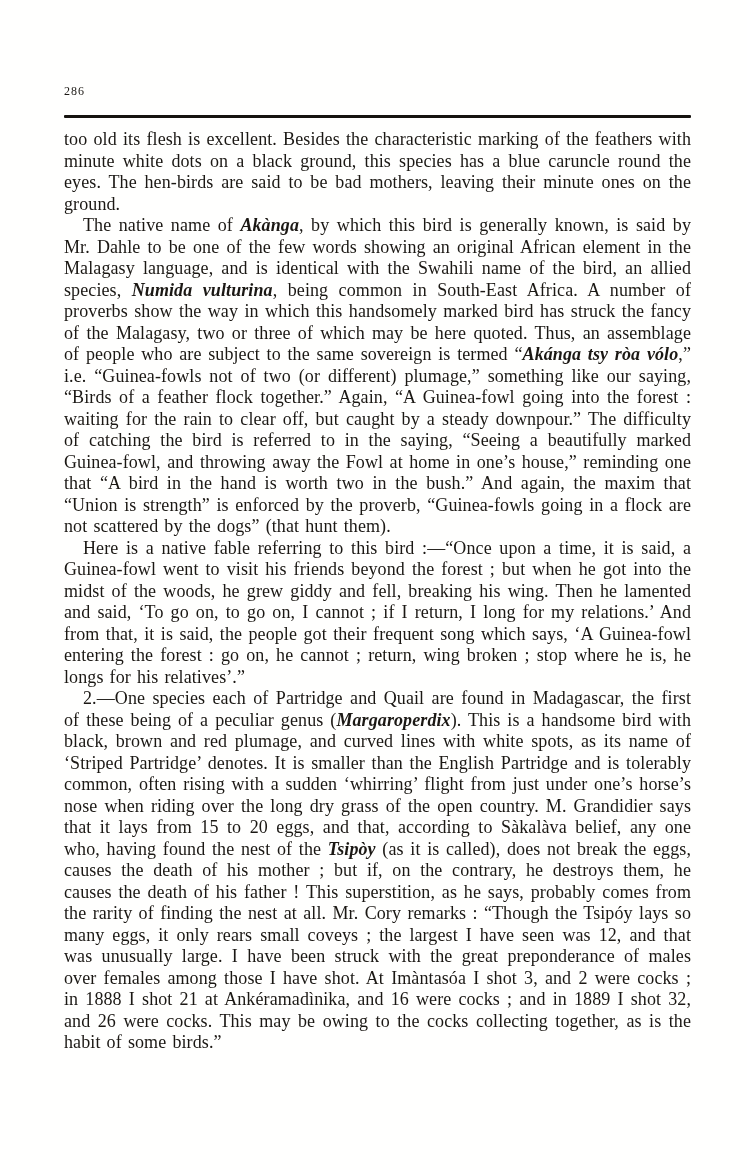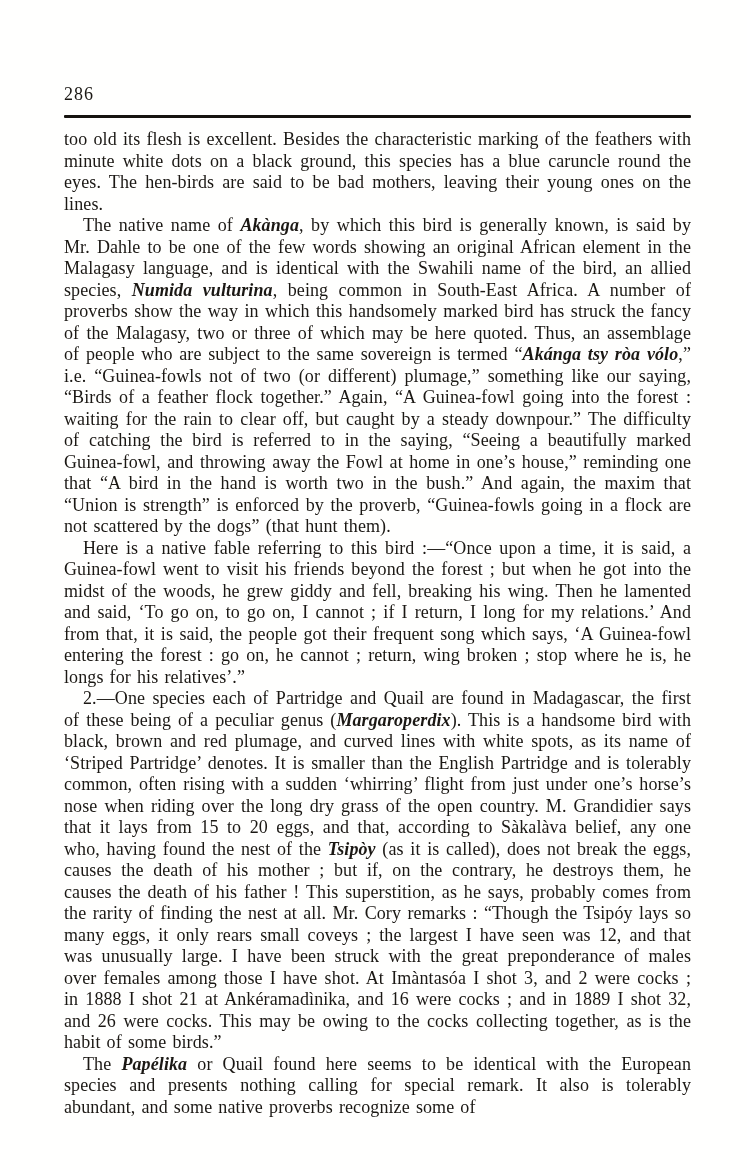--- a/index.html
+++ b/index.html
@@ -23,21 +23,21 @@
     width: 627px;
   }
   .running-head {
     position: relative;
     height: 26px;
   }
   .page-number {
     position: absolute;
     left: 0;
     top: 2px;
-    font-size: 18px;
+    font-size: 12px;
     letter-spacing: 1px;
   }
   .running-title {
     position: absolute;
     left: 0;
     right: 0;
     top: 0;
     text-align: center;
     font-size: 19.5px;
     font-weight: bold;
@@ -75,20 +75,19 @@
 </head>
 <body>
 
 <div class="page">
   <div class="content">
     <div class="running-head">
       <span class="page-number">286</span>
     </div>
     <div class="head-rule"></div>
     <div class="page-body">
-        <p class=""><span>too old its flesh is excellent.  Besides the characteristic marking of the feathers with minute white dots on a black ground, this species has a blue caruncle round the eyes. The hen-birds are said to be bad mothers, leaving their young ones on the lines.</span></p>
+        <p class=""><span>too old its flesh is excellent.  Besides the characteristic marking of the feathers with minute white dots on a black ground, this species has a blue caruncle round the eyes. The hen-birds are said to be bad mothers, leaving their minute ones on the ground.</span></p>
         <p class="indent"><span>The native name of </span><i>Akànga</i><span>, by which this bird is generally known, is said by Mr. Dahle to be one of the few words showing an original African element in the Malagasy language, and is identical with the Swahili name of the bird, an allied species, </span><i>Numida vulturina</i><span>, being common in South-East Africa.  A number of proverbs show the way in which this handsomely marked bird has struck the fancy of the Malagasy, two or three of which may be here quoted.  Thus, an assemblage of people who are subject to the same sovereign is termed “</span><i>Akánga tsy ròa vólo</i><span>,” i.e. “Guinea-fowls not of two (or different) plumage,” something like our saying, “Birds of a feather flock together.”  Again, “A Guinea-fowl going into the forest : waiting for the rain to clear off, but caught by a steady downpour.”  The difficulty of catching the bird is referred to in the saying, “Seeing a beautifully marked Guinea-fowl, and throwing away the Fowl at home in one’s house,” reminding one that “A bird in the hand is worth two in the bush.”  And again, the maxim that “Union is strength” is enforced by the proverb, “Guinea-fowls going in a flock are not scattered by the dogs” (that hunt them).</span></p>
         <p class="indent"><span>Here is a native fable referring to this bird :—“Once upon a time, it is said, a Guinea-fowl went to visit his friends beyond the forest ; but when he got into the midst of the woods, he grew giddy and fell, breaking his wing. Then he lamented and said, ‘To go on, to go on, I cannot ; if I return, I long for my relations.’  And from that, it is said, the people got their frequent song which says, ‘A Guinea-fowl entering the forest : go on, he cannot ; return, wing broken ; stop where he is, he longs for his relatives’.”</span></p>
         <p class="indent"><span>2.—One species each of Partridge and Quail are found in Madagascar, the first of these being of a peculiar genus (</span><i>Margaroperdix</i><span>).  This is a handsome bird with black, brown and red plumage, and curved lines with white spots, as its name of ‘Striped Partridge’ denotes.  It is smaller than the English Partridge and is tolerably common, often rising with a sudden ‘whirring’ flight from just under one’s horse’s nose when riding over the long dry grass of the open country. M. Grandidier says that it lays from 15 to 20 eggs, and that, according to Sàkalàva belief, any one who, having found the nest of the </span><i>Tsipòy</i><span> (as it is called), does not break the eggs, causes the death of his mother ; but if, on the contrary, he destroys them, he causes the death of his father !  This superstition, as he says, probably comes from the rarity of finding the nest at all.  Mr. Cory remarks : “Though the Tsipóy lays so many eggs, it only rears small coveys ; the largest I have seen was 12, and that was unusually large.  I have been struck with the great preponderance of males over females among those I have shot.  At Imàntasóa I shot 3, and 2 were cocks ; in 1888 I shot 21 at Ankéramadìnika, and 16 were cocks ; and in 1889 I shot 32, and 26 were cocks.  This may be owing to the cocks collecting together, as is the habit of some birds.”</span></p>
-        <p class="indent"><span>The </span><i>Papélika</i><span> or Quail found here seems to be identical with the European species and presents nothing calling for special remark.  It also is tolerably abundant, and some native proverbs recognize some of</span></p>
       </div>
   </div>
 </div>
 
 </body></html>

